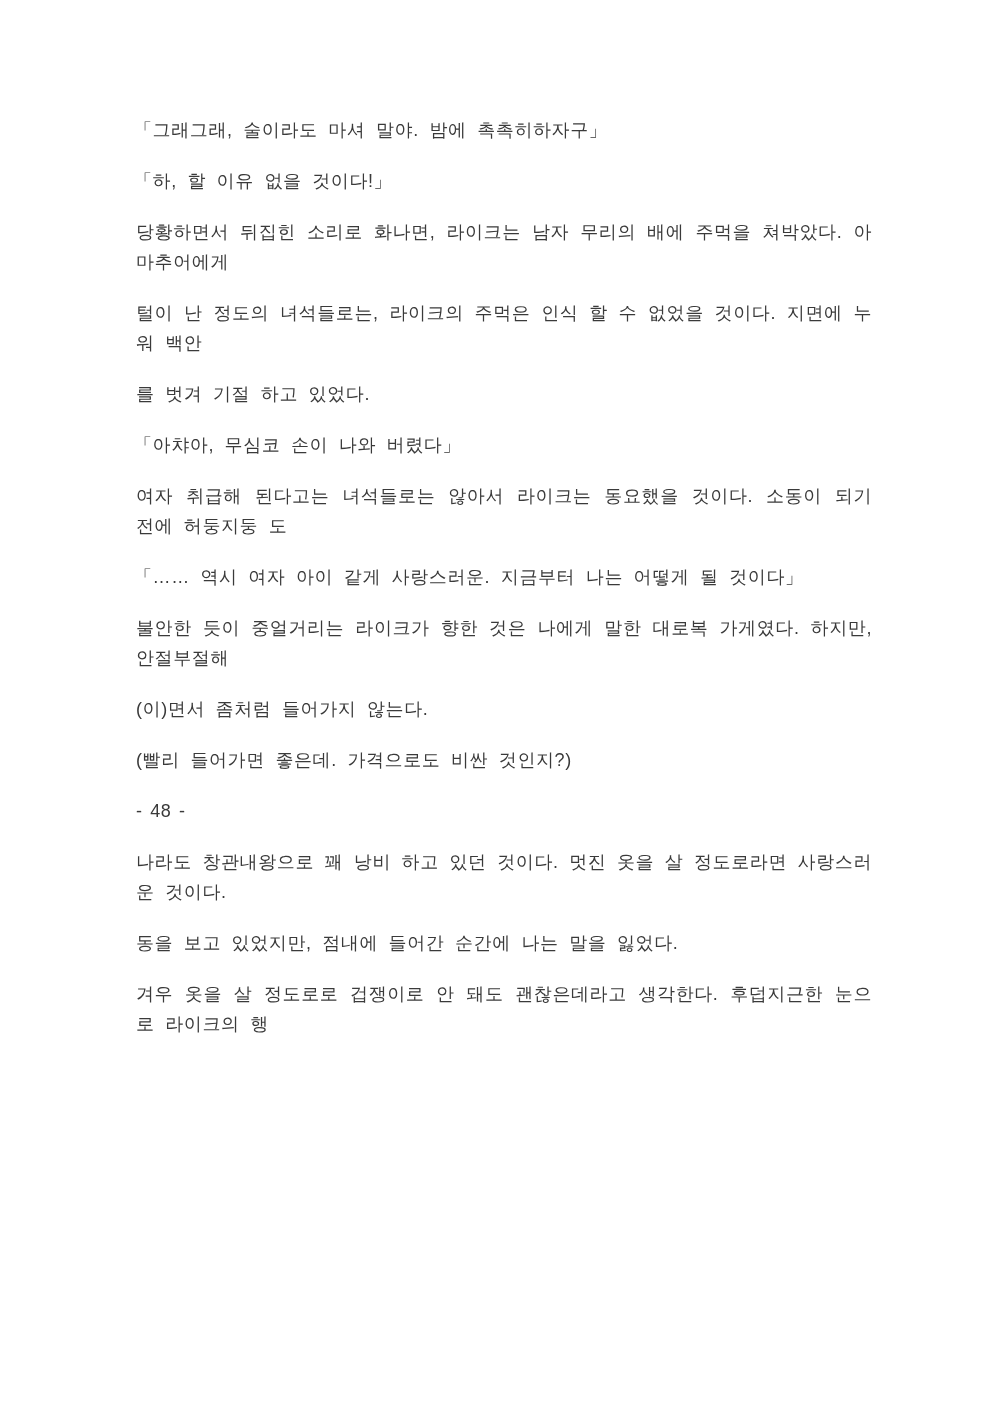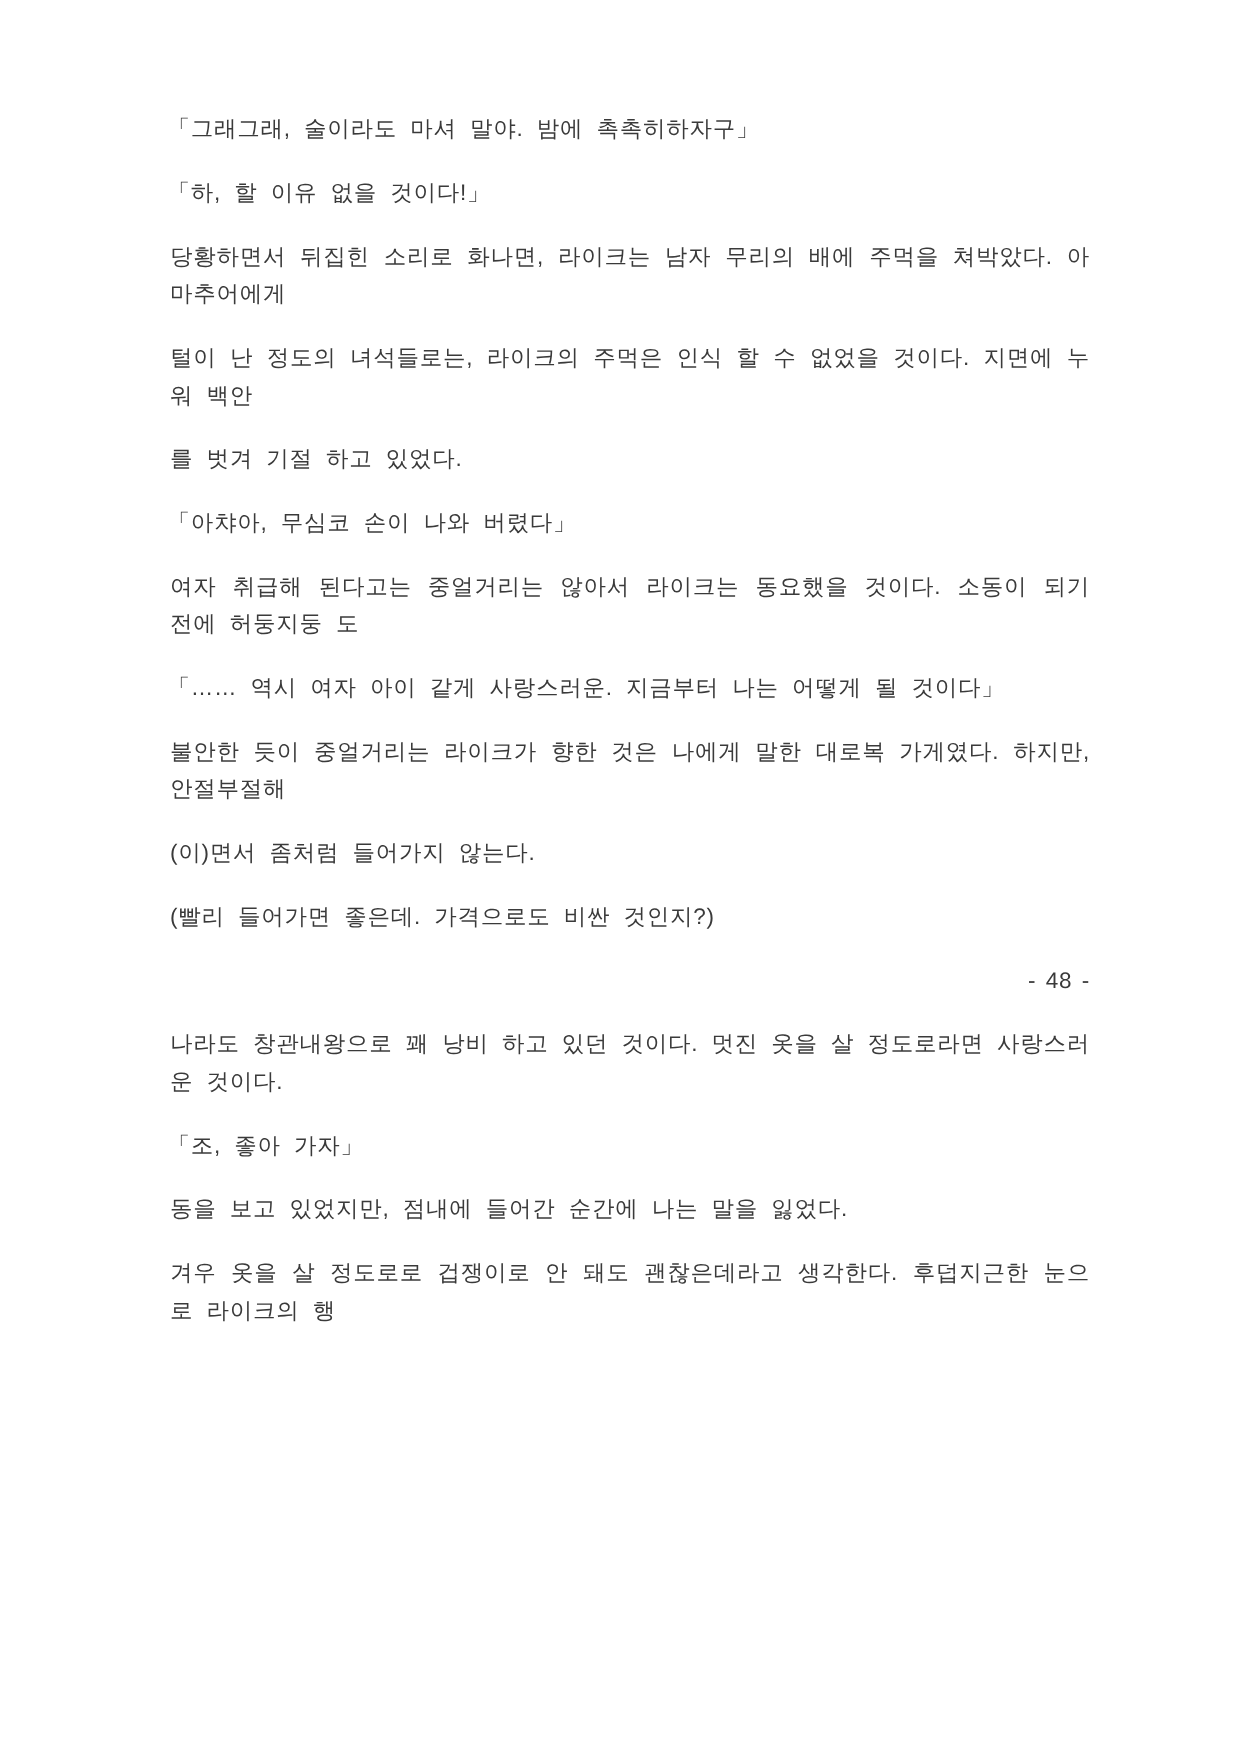--- a/index.html
+++ b/index.html
@@ -11,53 +11,52 @@
     width: 992px;
     height: 1403px;
     position: relative;
     font-family: "Liberation Sans", "DejaVu Sans", sans-serif;
     overflow: hidden;
   }
   .doc-page {
     box-sizing: border-box;
     width: 992px;
     height: 1403px;
-    padding: 88px 120px 150px 136px;
+    padding: 115px 120px 150px 136px;
     background: #ffffff;
   }
   .doc-page p {
     margin: 0 0 21px 0;
     font-size: 18px;
     line-height: 30px;
     color: #3a3a3a;
     text-align: justify;
     word-spacing: 5px;
     letter-spacing: 0.6px;
   }
   .doc-page p.quote {
     text-indent: -2px;
   }
   .doc-page p.pagenum {
-    text-align: right;
+    text-align: left;
     word-spacing: 2px;
   }
 </style>
 </head>
 <body>
 
 <main class="doc-page">
   <p class="quote">「그래그래, 술이라도 마셔 말야. 밤에 촉촉히하자구」</p>
   <p class="quote">「하, 할 이유 없을 것이다!」</p>
   <p class="body">당황하면서 뒤집힌 소리로 화나면, 라이크는 남자 무리의 배에 주먹을 쳐박았다. 아마추어에게</p>
   <p class="body">털이 난 정도의 녀석들로는, 라이크의 주먹은 인식 할 수 없었을 것이다. 지면에 누워 백안</p>
   <p class="body">를 벗겨 기절 하고 있었다.</p>
   <p class="quote">「아챠아, 무심코 손이 나와 버렸다」</p>
-  <p class="body">여자 취급해 된다고는 중얼거리는 않아서 라이크는 동요했을 것이다. 소동이 되기 전에 허둥지둥 도</p>
+  <p class="body">여자 취급해 된다고는 녀석들로는 않아서 라이크는 동요했을 것이다. 소동이 되기 전에 허둥지둥 도</p>
   <p class="quote">「…… 역시 여자 아이 같게 사랑스러운. 지금부터 나는 어떻게 될 것이다」</p>
   <p class="body">불안한 듯이 중얼거리는 라이크가 향한 것은 나에게 말한 대로복 가게였다. 하지만, 안절부절해</p>
   <p class="body">(이)면서 좀처럼 들어가지 않는다.</p>
   <p class="body">(빨리 들어가면 좋은데. 가격으로도 비싼 것인지?)</p>
   <p class="pagenum">- 48 -</p>
   <p class="body">나라도 창관내왕으로 꽤 낭비 하고 있던 것이다. 멋진 옷을 살 정도로라면 사랑스러운 것이다.</p>
-  <p class="quote">「조, 좋아 가자」</p>
   <p class="body">동을 보고 있었지만, 점내에 들어간 순간에 나는 말을 잃었다.</p>
   <p class="body">겨우 옷을 살 정도로로 겁쟁이로 안 돼도 괜찮은데라고 생각한다. 후덥지근한 눈으로 라이크의 행</p>
 </main>
 
 </body></html>

